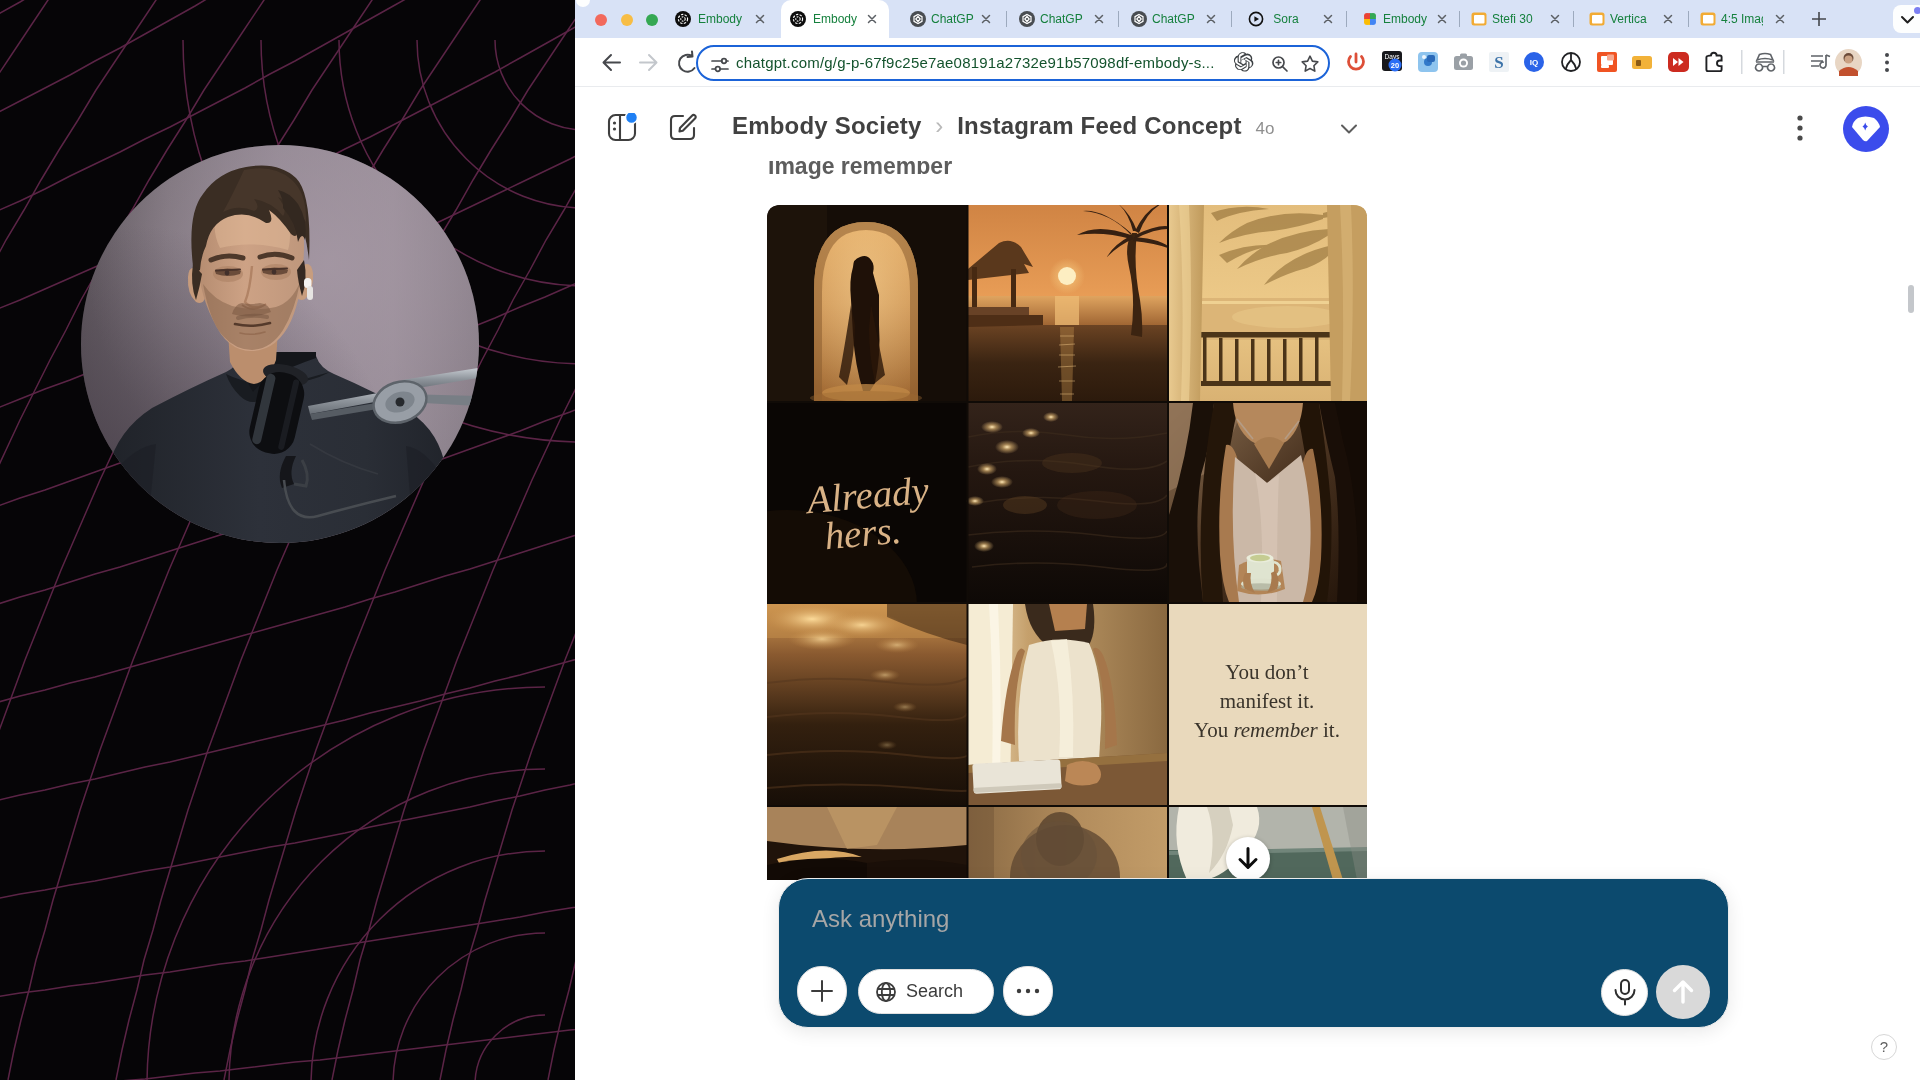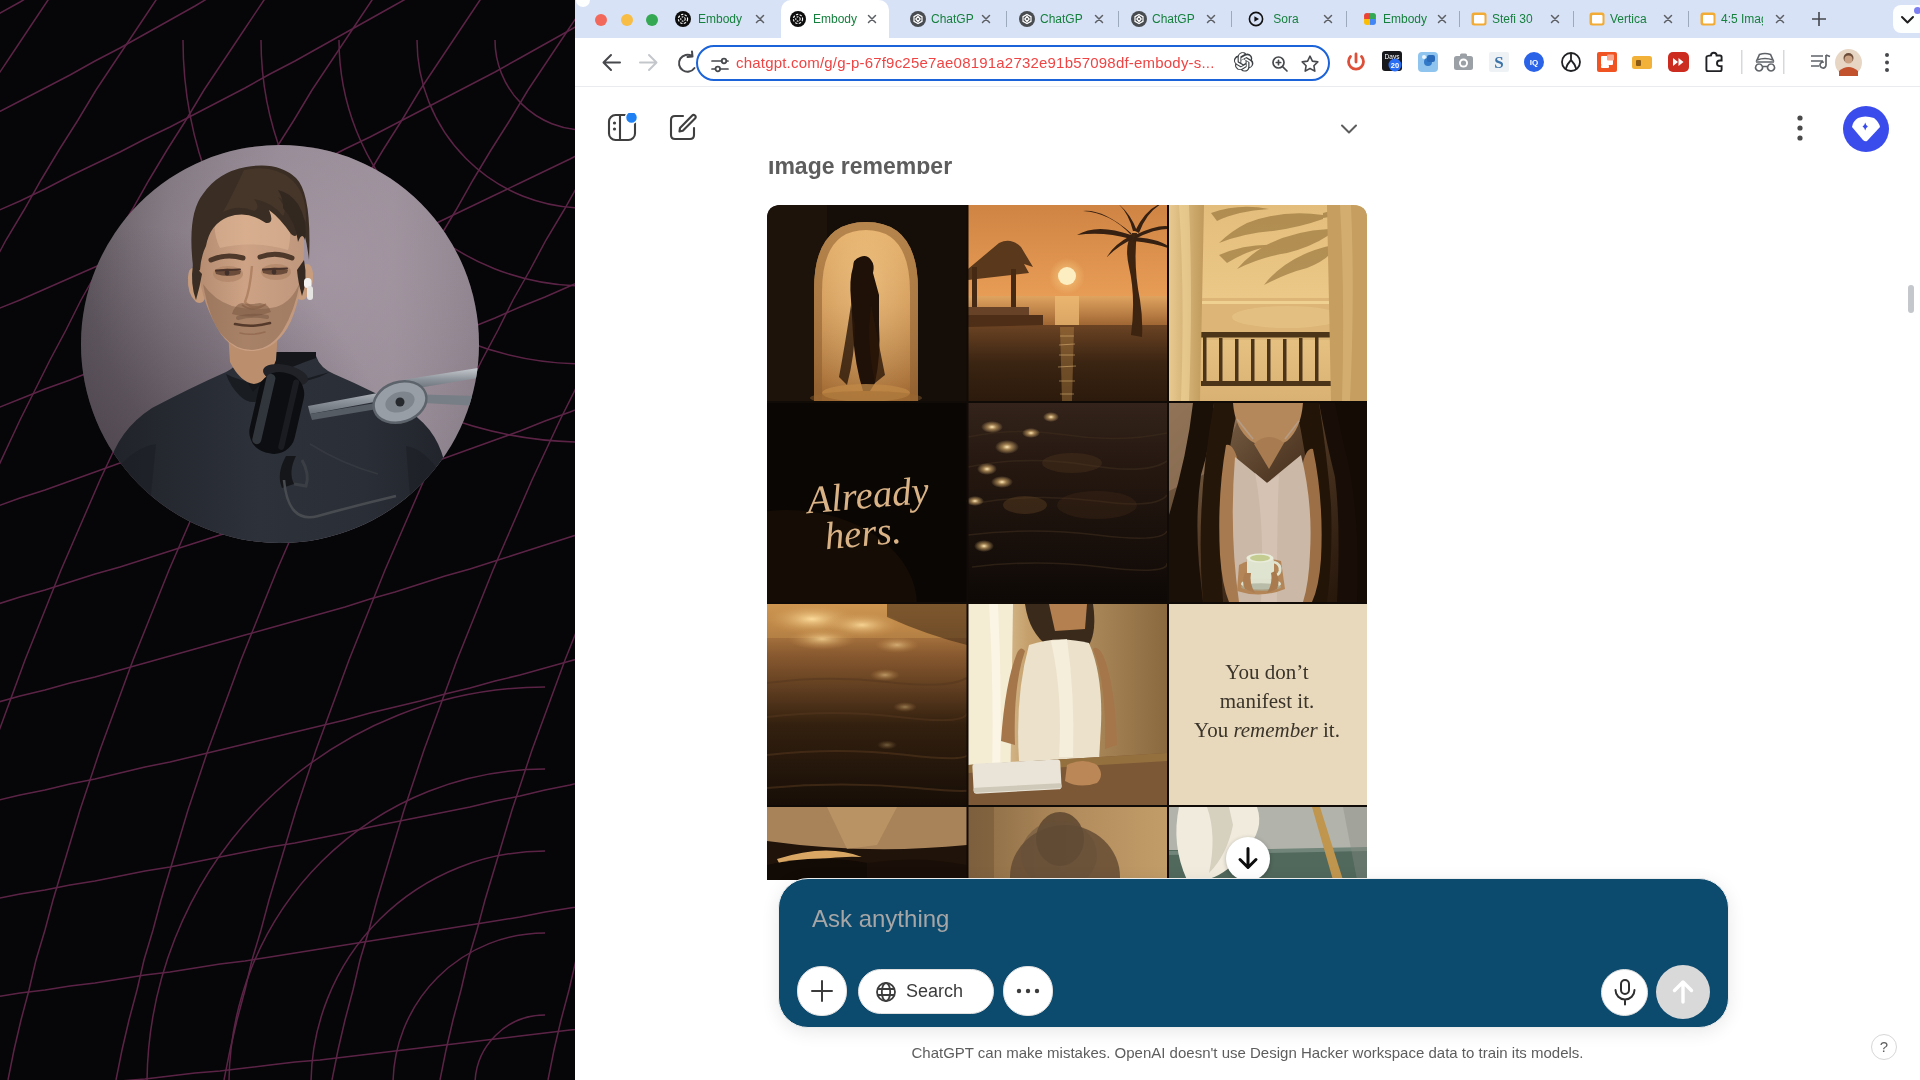--- a/index.html
+++ b/index.html
@@ -292,21 +292,21 @@
       </g>
     </svg>
     <div id="urlpill">
       <svg class="abs" style="left:12px;top:8px" width="20" height="20">
         <g stroke="#46484c" stroke-width="1.7" fill="none" stroke-linecap="round">
           <path d="M2 6 L12 6 M16.5 6 L18 6 M2 14 L5.5 14 M10 14 L18 14"></path>
           <circle cx="14" cy="6" r="2.3"></circle>
             <circle cx="7.8" cy="14" r="2.3"></circle>
         </g>
       </svg>
-      <div class="abs" style="left:38px;top:7px;font-size:15px;color:#ef4444;letter-spacing:0.2px;">chatgpt.com/g/g-p-67f9c25e7ae08191a2732e91b57098df-embody-s...</div>
+      <div class="abs" style="left:38px;top:7px;font-size:15px;color:#14532d;letter-spacing:0.2px;">chatgpt.com/g/g-p-67f9c25e7ae08191a2732e91b57098df-embody-s...</div>
       <svg class="abs" style="left:536px;top:5px" width="24" height="24" viewBox="0 0 24 24">
         <path fill="#3c4043" d="M21.9 9.9a5.9 5.9 0 0 0-.5-4.9 6 6 0 0 0-6.5-2.9A6 6 0 0 0 4.8 4.3a5.9 5.9 0 0 0-4 2.9 6 6 0 0 0 .8 7A5.9 5.9 0 0 0 2 19a6 6 0 0 0 6.5 2.9 5.9 5.9 0 0 0 4.5 2 6 6 0 0 0 5.7-4.1 5.9 5.9 0 0 0 4-2.9 6 6 0 0 0-.8-7.1Zm-9 12.7a4.4 4.4 0 0 1-2.9-1l.2-.1 4.8-2.8a.8.8 0 0 0 .4-.7v-6.7l2 1.2v5.6a4.5 4.5 0 0 1-4.5 4.5ZM3.3 18.6a4.4 4.4 0 0 1-.5-3l.1.1 4.9 2.8a.8.8 0 0 0 .8 0l5.9-3.4v2.3l-4.9 2.9a4.5 4.5 0 0 1-6.1-1.7ZM2 8.4a4.5 4.5 0 0 1 2.4-2v5.8a.8.8 0 0 0 .4.7l5.8 3.4-2 1.2-4.9-2.9A4.5 4.5 0 0 1 2 8.4Zm16.6 3.9L12.7 8.9l2-1.2 4.9 2.9a4.5 4.5 0 0 1-.7 8.1v-5.8a.8.8 0 0 0-.4-.7Zm2-3-.2-.1-4.8-2.9a.8.8 0 0 0-.8 0L8.9 9.7V7.4l4.9-2.9a4.5 4.5 0 0 1 6.7 4.7ZM7.8 12.7l-2-1.2V5.9a4.5 4.5 0 0 1 7.4-3.5l-.2.1-4.8 2.8a.8.8 0 0 0-.4.7Zm1.1-2.4L11.5 8.8l2.6 1.5v3l-2.6 1.5-2.6-1.5Z" transform="scale(0.82)"></path>
       </svg>
       <svg class="abs" style="left:572px;top:7px" width="20" height="20">
         <g stroke="#46484c" stroke-width="1.7" fill="none" stroke-linecap="round">
           <circle cx="8.5" cy="8.5" r="5.5"></circle>
             <path d="M12.8 12.8 L17 17 M6.3 8.5 L10.7 8.5 M8.5 6.3 L8.5 10.7"></path>
         </g>
       </svg>
       <svg class="abs" style="left:602px;top:7px" width="20" height="20">
@@ -396,20 +396,21 @@
           <path d="M13 2 L13 27"></path>
         </g>
         <circle cx="7.5" cy="10" r="1.6" fill="#3f3f3f"></circle>
         <circle cx="7.5" cy="16" r="1.6" fill="#3f3f3f"></circle>
         <circle cx="24.5" cy="4.5" r="6" fill="#1f80f4" stroke="#fff" stroke-width="1.5"></circle>
         <g fill="none" stroke="#3f3f3f" stroke-width="2.1" stroke-linecap="round" stroke-linejoin="round" transform="translate(62,0)">
           <path d="M14 3 L6 3 Q2 3 2 7 L2 22 Q2 26 6 26 L21 26 Q25 26 25 22 L25 15"></path>
           <path d="M10.5 18.5 L13.8 17.8 L26 5.5 Q27.5 4 26 2.6 Q24.5 1.2 23 2.7 L11 15 Z"></path>
         </g>
       </svg>
+      <div id="hdrtitle">Embody Society&nbsp;&nbsp;<span style="color:#b9b9b9;font-weight:normal;">›</span>&nbsp;&nbsp;Instagram Feed Concept&nbsp;&nbsp;<span style="font-size:17px;color:#8f8f8f;font-weight:normal;">4o</span></div>
       <svg class="abs" style="left:765px;top:36px" width="18" height="12">
           <path d="M2 2.5 L9 9.5 L16 2.5" stroke="#5d5d5d" stroke-width="2" fill="none" stroke-linecap="round" stroke-linejoin="round"></path>
         </svg>
       <g></g>
       <svg class="abs" style="left:1222px;top:28px" width="8" height="26">
           <g fill="#4a4a4a">
             <circle cx="3" cy="3" r="2.6"></circle>
             <circle cx="3" cy="13" r="2.6"></circle>
             <circle cx="3" cy="23" r="2.6"></circle>
           </g>
@@ -727,17 +728,16 @@
           <path d="M13.5 20 a9.5 9.5 0 0 0 19 0 M23 29.5 L23 34.5"></path>
         </g>
           </svg>
       </div>
       <div class="abs" style="left:877px;top:86px;width:54px;height:54px;border-radius:50%;background:#d9d9d9;">
         <svg width="54" height="54">
             <path d="M27 17 L27 37 M18.5 25.5 L27 17 L35.5 25.5" stroke="#fff" stroke-width="3.4" fill="none" stroke-linecap="round" stroke-linejoin="round"></path>
           </svg>
       </div>
     </div>
-    <div id="footer">ChatGPT can make mistakes. OpenAI doesn't use Design Hacker workspace data to train its models.</div>
     <div class="abs" style="left:1296px;top:947px;width:26px;height:26px;border-radius:50%;border:1px solid #d7d7d7;text-align:center;line-height:24px;font-size:15px;color:#5f5f5f;">?</div>
     <div class="abs" style="left:1333px;top:198px;width:6px;height:28px;border-radius:3px;background:#c4c7cb;"></div>
   </div>
 </div>
 
 </body></html>

